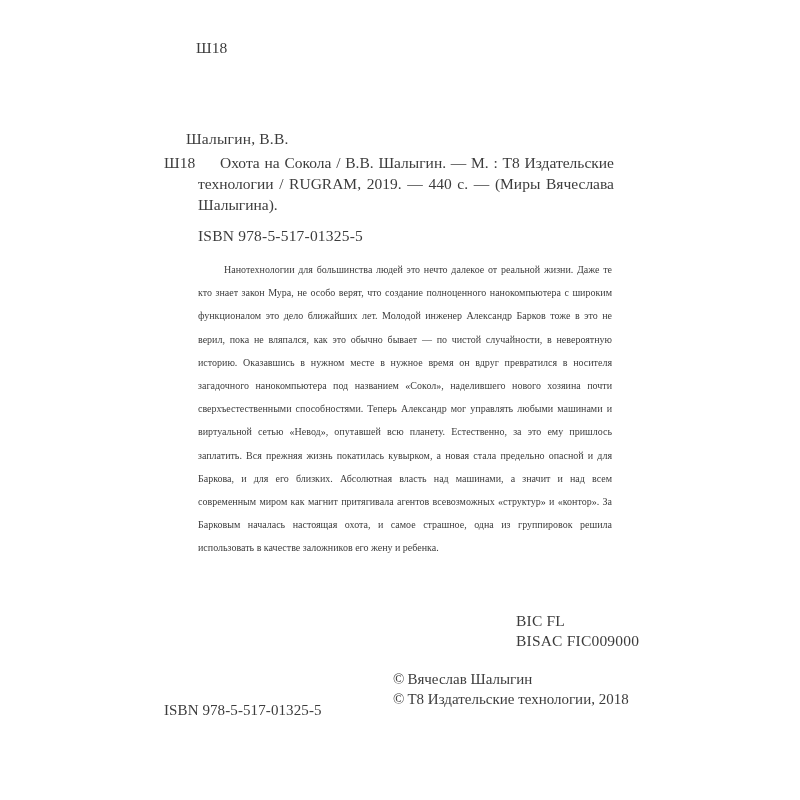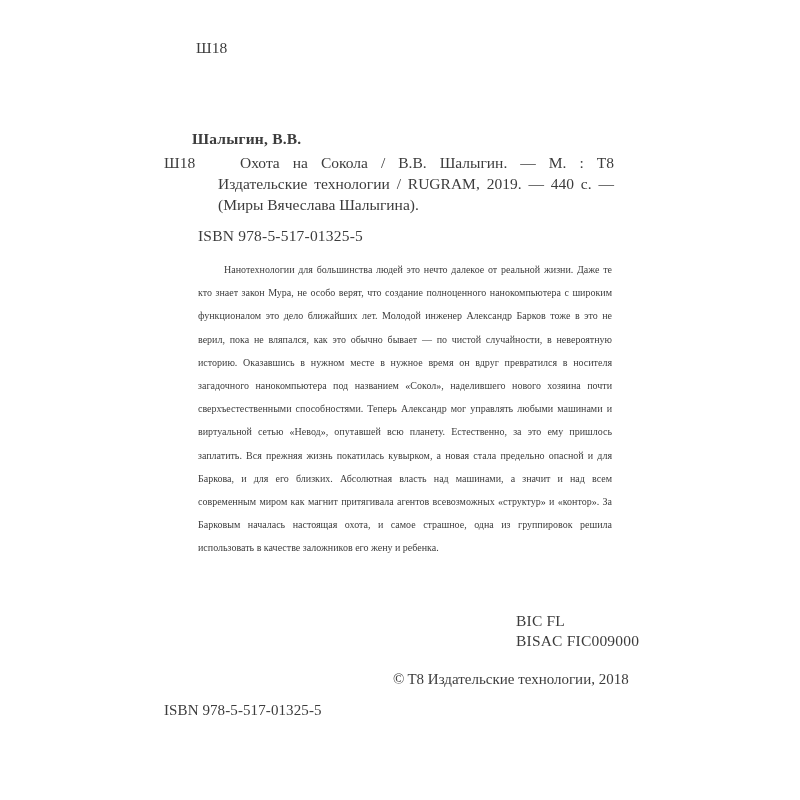--- a/index.html
+++ b/index.html
@@ -43,36 +43,36 @@
   
   .biblio {
     position: absolute;
     left: 164px;
     top: 128px;
     width: 450px;
     font-size: 15.5px;
     line-height: 21px;
   }
   .biblio-author {
-    font-weight: bold;
-    margin-left: 28px;
+    font-weight: normal;
+    margin-left: 22px;
     letter-spacing: 0.2px;
   }
   .biblio-body {
     position: relative;
     margin-top: 3px;
   }
   .biblio-mark {
     position: absolute;
     left: 0;
     top: 0;
     width: 34px;
   }
   .biblio-desc {
-    margin-left: 54px;
+    margin-left: 34px;
     text-align: justify;
     text-indent: 22px;
     hyphens: none;
   }
 
   .isbn-top {
     position: absolute;
     left: 198px;
     top: 225px;
     font-size: 15.5px;
@@ -150,19 +150,22 @@
 
   <div class="annotation">Нанотехнологии для большинства людей это нечто далекое от реальной жизни. Даже те кто знает закон Мура, не особо верят, что создание полноценного нанокомпьютера с широким функционалом это дело ближайших лет. Молодой инженер Александр Барков тоже в это не верил, пока не вляпался, как это обычно бывает — по чистой случайности, в невероятную историю. Оказавшись в нужном месте в нужное время он вдруг превратился в носителя загадочного нанокомпьютера под названием «Сокол», наделившего нового хозяина почти сверхъестественными способностями. Теперь Александр мог управлять любыми машинами и виртуальной сетью «Невод», опутавшей всю планету. Естественно, за это ему пришлось заплатить. Вся прежняя жизнь покатилась кувырком, а новая стала предельно опасной и для Баркова, и для его близких. Абсолютная власть над машинами, а значит и над всем современным миром как магнит притягивала агентов всевозможных «структур» и «контор». За Барковым началась настоящая охота, и самое страшное, одна из группировок решила использовать в качестве заложников его жену и ребенка.</div>
 
   <div class="subject-codes">
     <div>BIC FL</div>
     <div>BISAC FIC009000</div>
   </div>
 
   <div class="copyright">
     <div class="cr-line">
+      <span class="cr-sign">©</span><span>Вячеслав Шалыгин</span>
+    </div>
+    <div class="cr-line">
       <span class="cr-sign">©</span><span>Т8 Издательские технологии, 2018</span>
     </div>
   </div>
 
   <div class="isbn-bottom">ISBN 978-5-517-01325-5</div>
 
 </div>
 
 </body></html>

